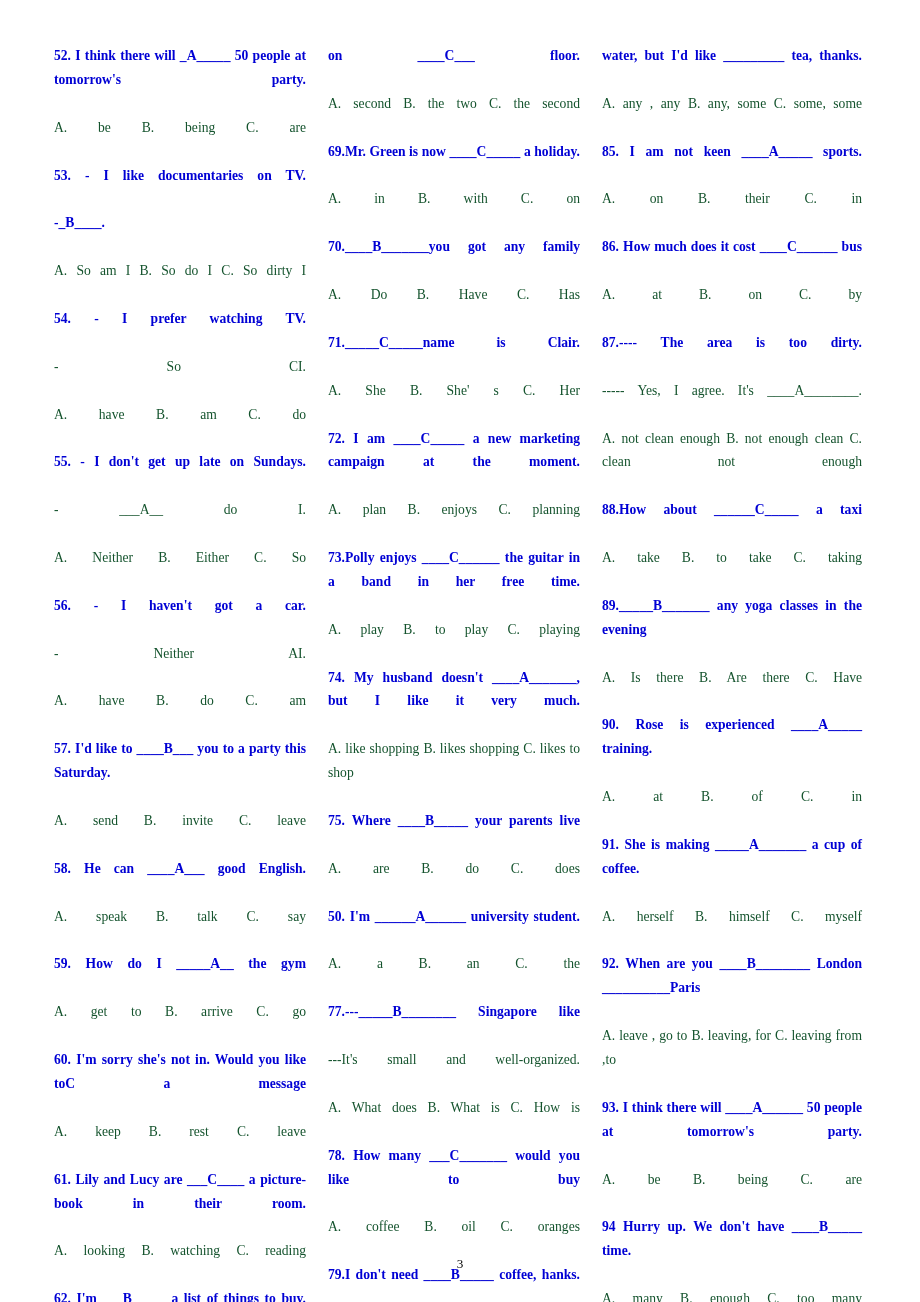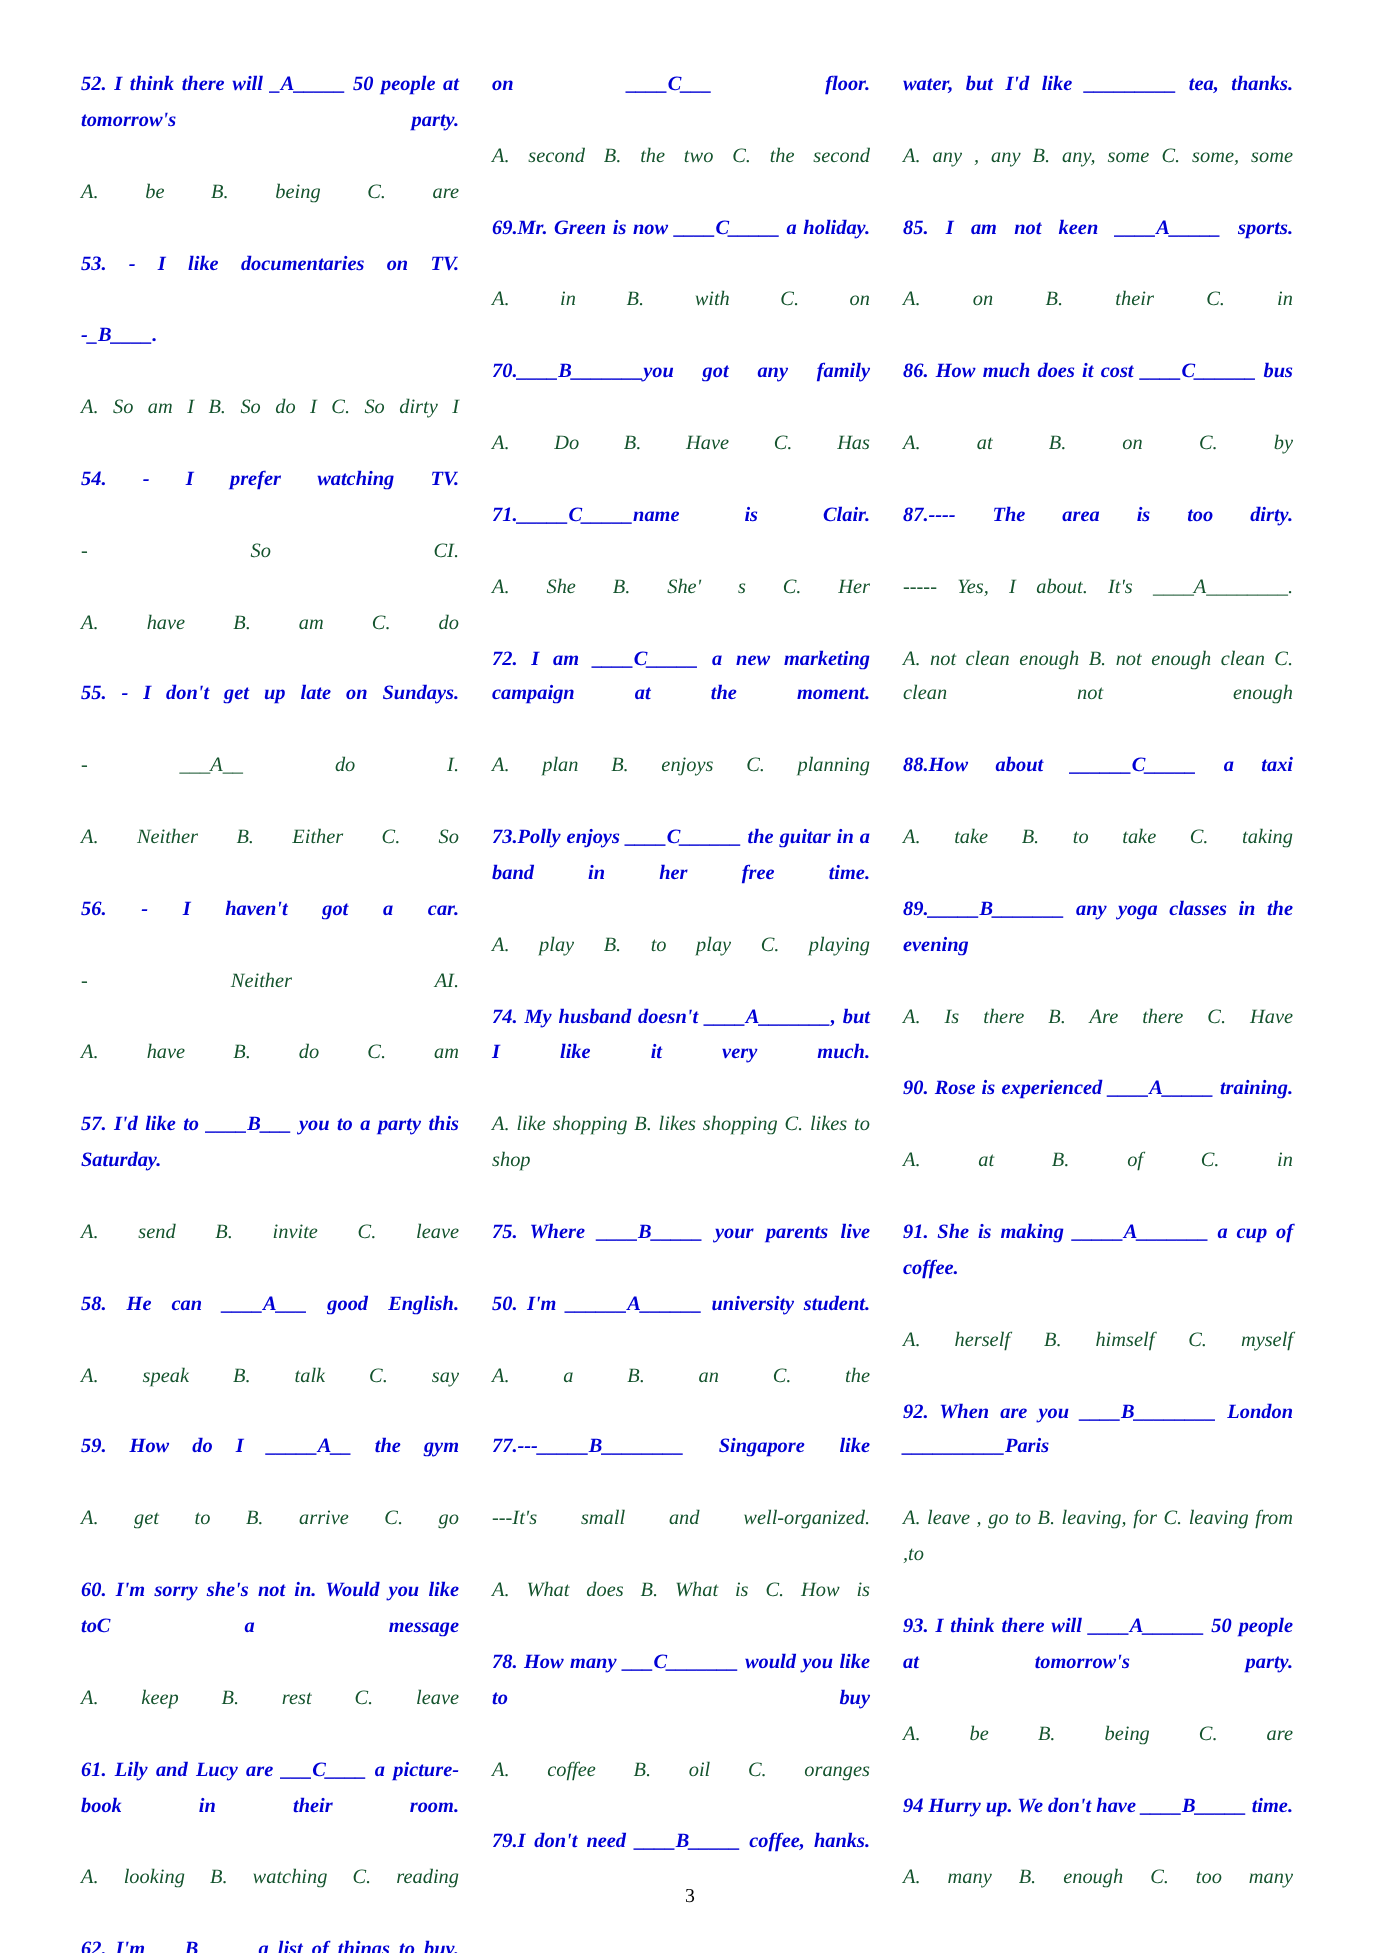--- a/index.html
+++ b/index.html
@@ -19,21 +19,20 @@
   }
   .columns {
     position: absolute;
     top: 44px;
     left: 54px;
     right: 40px;
     bottom: 58px;
     display: flex;
     flex-direction: row;
     gap: 22px;
-    font-style: italic;
   }
   .col {
     width: 252px;
     flex: 0 0 252px;
   }
   .col-3 {
     width: 260px;
     flex: 0 0 260px;
   }
   p {
@@ -115,38 +114,39 @@
         <p class="opt">A. Do B. Have C. Has</p>
         <p class="q">71._____C_____name is Clair.</p>
         <p class="opt">A. She B. She' s C. Her</p>
         <p class="q">72. I am ____C_____ a new marketing campaign at the moment.</p>
         <p class="opt">A. plan B. enjoys C. planning</p>
         <p class="q">73.Polly enjoys ____C______ the guitar in a band in her free time.</p>
         <p class="opt">A. play B. to play C. playing</p>
         <p class="q">74. My husband doesn't ____A_______, but I like it very much.</p>
         <p class="opt">A. like shopping B. likes shopping C. likes to shop</p>
         <p class="q">75. Where ____B_____ your parents live</p>
+        <p class="opt">A. are B. do C. does</p>
         <p class="q">50. I'm ______A______ university student.</p>
         <p class="opt">A. a B. an C. the</p>
         <p class="q">77.---_____B________ Singapore like</p>
         <p class="opt">---It's small and well-organized.</p>
         <p class="opt">A. What does B. What is C. How is</p>
         <p class="q">78. How many ___C_______ would you like to buy</p>
         <p class="opt">A. coffee B. oil C. oranges</p>
         <p class="q">79.I don't need ____B_____ coffee, hanks.</p>
       </div>
     <div class="col col-3" id="col3">
         <p class="q">water, but I'd like _________ tea, thanks.</p>
         <p class="opt">A. any , any B. any, some C. some, some</p>
         <p class="q">85. I am not keen ____A_____ sports.</p>
         <p class="opt">A. on B. their C. in</p>
         <p class="q">86. How much does it cost ____C______ bus</p>
         <p class="opt">A. at B. on C. by</p>
         <p class="q">87.---- The area is too dirty.</p>
-        <p class="opt">----- Yes, I about. It's ____A________.</p>
+        <p class="opt">----- Yes, I agree. It's ____A________.</p>
         <p class="opt">A. not clean enough B. not enough clean C. clean not enough</p>
         <p class="q">88.How about ______C_____ a taxi</p>
         <p class="opt">A. take B. to take C. taking</p>
         <p class="q">89._____B_______ any yoga classes in the evening</p>
         <p class="opt">A. Is there B. Are there C. Have</p>
         <p class="q">90. Rose is experienced ____A_____ training.</p>
         <p class="opt">A. at B. of C. in</p>
         <p class="q">91. She is making _____A_______ a cup of coffee.</p>
         <p class="opt">A. herself B. himself C. myself</p>
         <p class="q">92. When are you ____B________ London __________Paris</p>

